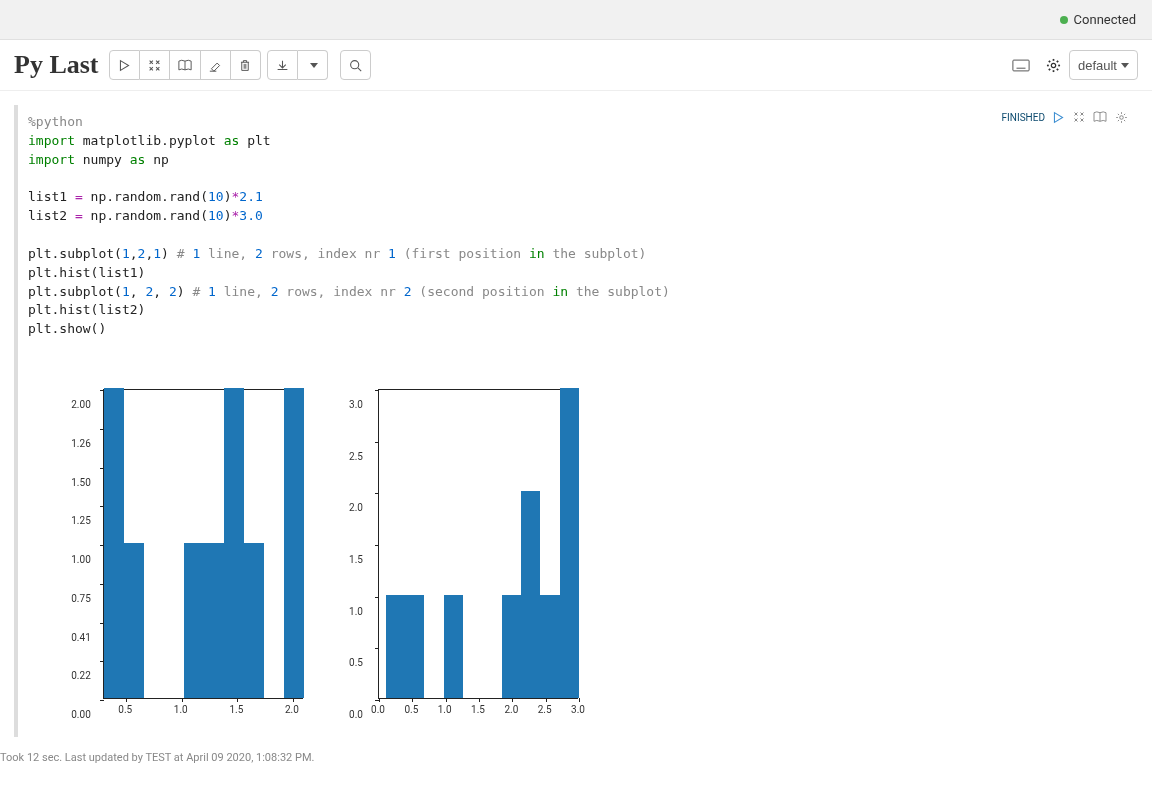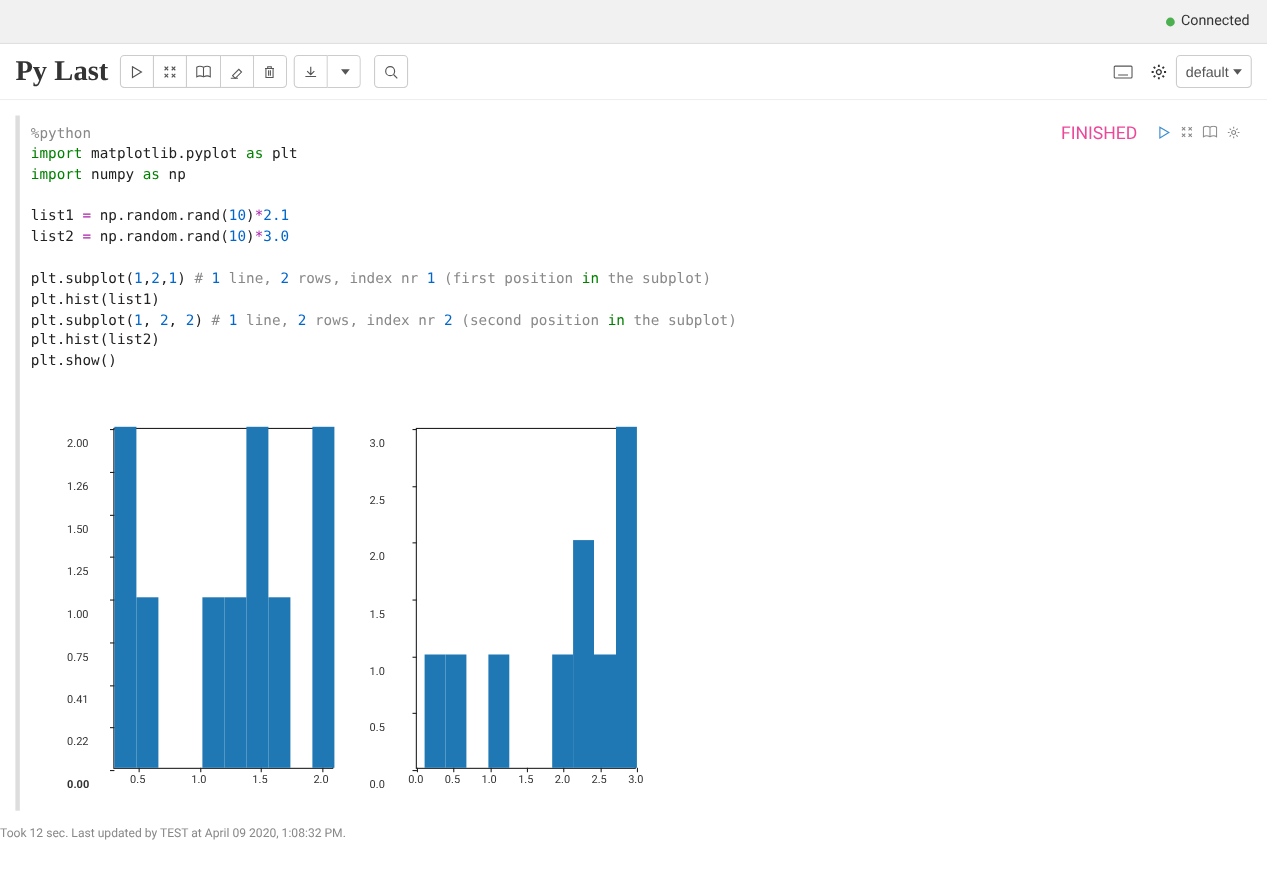--- a/index.html
+++ b/index.html
@@ -73,23 +73,23 @@
     border-left: 4px solid #ddd;
     padding: 8px 8px 8px 10px;
     position: relative;
   }
   .cell-status-row {
     position: absolute;
     right: 10px;
     top: 6px;
     display: flex;
     align-items: center;
-    gap: 18px;
-    color: #ec4899;
-    font-size: 16px;
+    gap: 7px;
+    color: #0c4a6e;
+    font-size: 10px;
   }
   .cell-status-row .icons { display: flex; gap: 8px; color: #888; }
   .cell-status-row svg { stroke: #888; fill: none; }
   .code {
     font-family: ui-monospace, SFMono-Regular, Menlo, Consolas, monospace;
     font-size: 13px;
     line-height: 1.45;
     white-space: pre;
     color: #222;
   }
@@ -121,21 +121,21 @@
   .chart .bar {
     position: absolute;
     bottom: 0;
     background: #1f77b4;
   }
   .chart .ytick, .chart .xtick {
     position: absolute;
     font-size: 10px;
     color: #333;
   }
-  .chart .ytick { right: 212px; transform: translateY(50%); text-align: left; width: 40px; }
+  .chart .ytick { right: 212px; transform: translateY(50%); text-align: center; width: 40px; }
   .chart .xtick { bottom: -16px; transform: translateX(-50%); }
   .chart .tick-mark-y {
     position: absolute;
     left: -4px; width: 4px; height: 1px; background: #222;
   }
   .chart .tick-mark-x {
     position: absolute;
     bottom: -4px; height: 4px; width: 1px; background: #222;
   }
   .footer-note {
@@ -299,21 +299,21 @@
           <div class="tick-mark-y" style="top: 155px;"></div>
           <div class="tick-mark-y" style="top: 116.25px;"></div>
           <div class="tick-mark-y" style="top: 77.5px;"></div>
           <div class="tick-mark-y" style="top: 38.75px;"></div>
           <div class="tick-mark-y" style="top: 0px;"></div>
           <div class="tick-mark-x" style="left: 22.2222px;"></div>
           <div class="tick-mark-x" style="left: 77.7778px;"></div>
           <div class="tick-mark-x" style="left: 133.333px;"></div>
           <div class="tick-mark-x" style="left: 188.889px;"></div>
         </div>
-    <div class="ytick" style="bottom: 15px; font-weight: bold;">0.00</div>
+    <div class="ytick" style="bottom: 15px;">0.00</div>
         <div class="ytick" style="bottom: 53.75px;">0.22</div>
         <div class="ytick" style="bottom: 92.5px;">0.41</div>
         <div class="ytick" style="bottom: 131.25px;">0.75</div>
         <div class="ytick" style="bottom: 170px;">1.00</div>
         <div class="ytick" style="bottom: 208.75px;">1.25</div>
         <div class="ytick" style="bottom: 247.5px;">1.50</div>
         <div class="ytick" style="bottom: 286.25px;">1.26</div>
         <div class="ytick" style="bottom: 325px;">2.00</div>
         <div class="xtick" style="left: 67.2222px; bottom: 14px;">0.5</div>
         <div class="xtick" style="left: 122.778px; bottom: 14px;">1.0</div>

